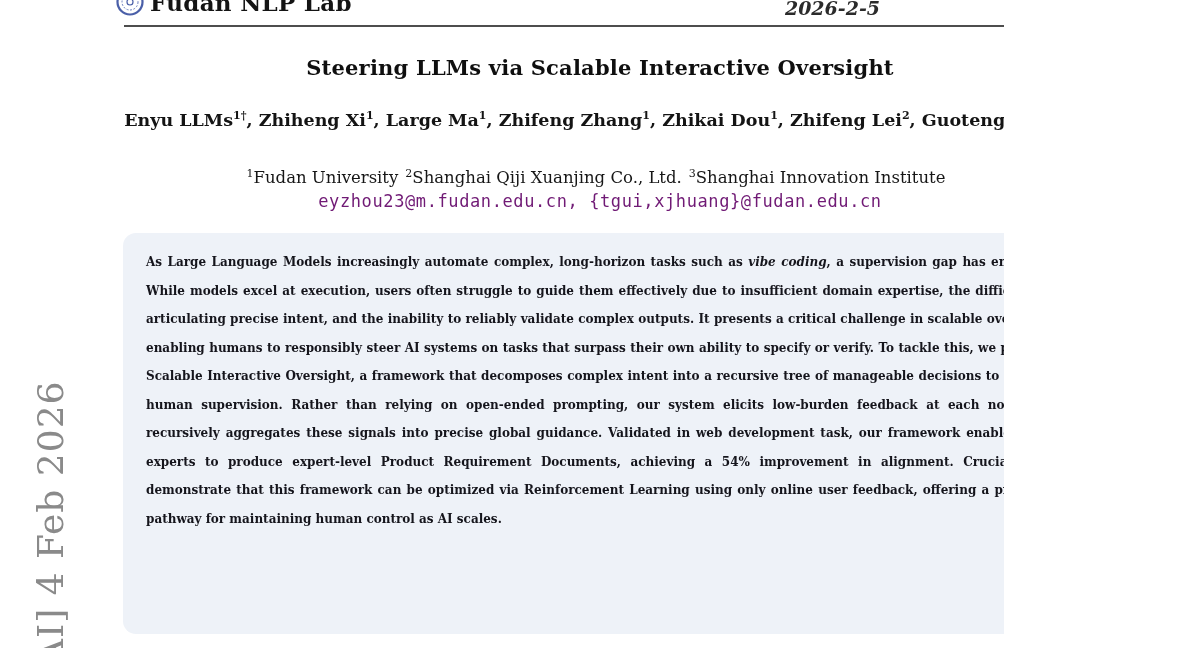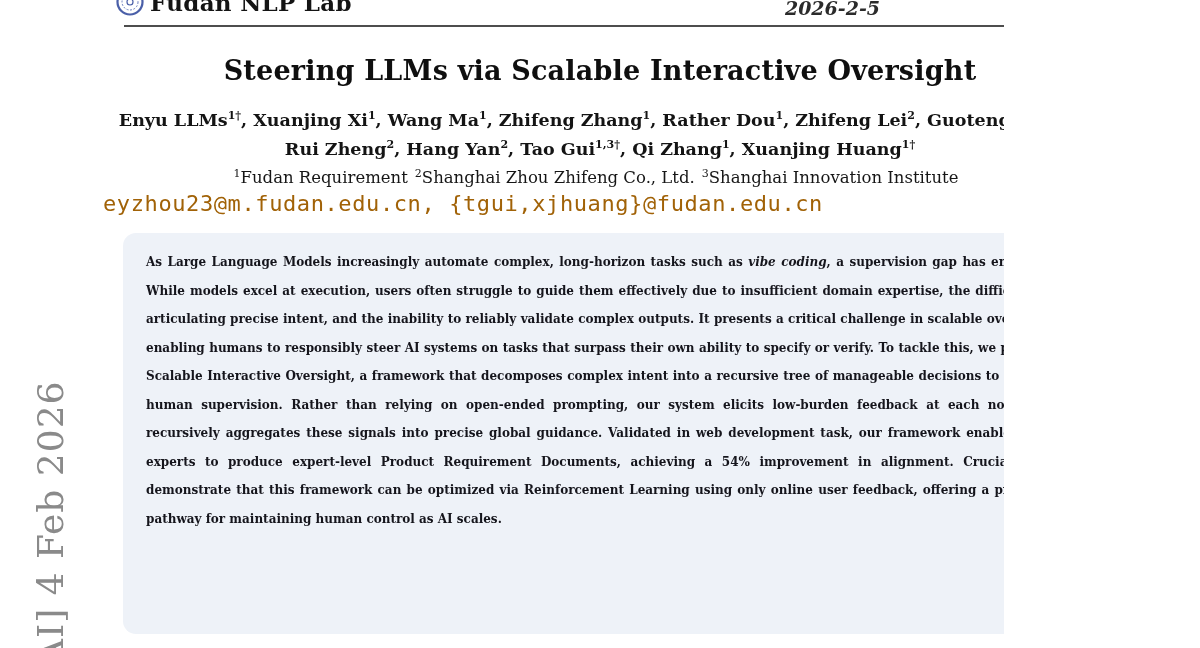--- a/index.html
+++ b/index.html
@@ -25,43 +25,43 @@
     font-size:19px; font-style:italic; font-weight:600; color:#2b2b2b;
   }
   .rule {
     position:absolute; left:124px; top:25px; width:952px; height:2px;
     background:#4d4d4d;
   }
 
   
   .title {
     position:absolute; left:123px; top:55px; width:954px;
-    text-align:center; font-size:27px; font-weight:bold; color:#0f0f0f;
+    text-align:center; font-size:21px; font-weight:bold; color:#0f0f0f;
     letter-spacing:0.2px;
   }
   .authors-line {
     position:absolute; left:103px; width:994px;
     text-align:center; font-size:17.5px; font-weight:bold; color:#141414;
     white-space:nowrap;
   }
   .authors-line sup { font-size:11px; font-weight:bold; }
   .line1 { top:109px; }
   .line2 { top:138px; }
   .affiliations {
     position:absolute; left:103px; top:166px; width:994px;
     text-align:center; font-size:16.5px; color:#161616; white-space:nowrap;
   }
   .affiliations sup { font-size:11px; }
   .affil { margin-right:7px; }
   .affil:last-child { margin-right:8px; }
   .emails {
     position:absolute; left:103px; top:191px; width:994px;
-    text-align:left;
+    text-align:center;
     font-family:"DejaVu Sans Mono", monospace;
-    font-size:22px; letter-spacing:0.6px; color:#a16207;
+    font-size:17px; letter-spacing:0.6px; color:#701a75;
     white-space:nowrap;
   }
 
   
   .abstract-box {
     position:absolute; left:123px; top:233px; width:954px; height:401px;
     background:#eef2f8; border-radius:13px;
     box-sizing:border-box; padding:15px 23px;
   }
   .abstract-text {
@@ -89,25 +89,24 @@
       <circle cx="14" cy="14" r="8" fill="none" stroke="#6b7fc0" stroke-width="1" stroke-dasharray="2 1.5"></circle>
       <circle cx="14" cy="14" r="3" fill="none" stroke="#4a5fa8" stroke-width="1.2"></circle>
     </svg>
   </div>
   <div class="lab-name">Fudan NLP Lab</div>
   <div class="date">2026-2-5</div>
   <div class="rule"></div>
 
   <div class="title">Steering LLMs via Scalable Interactive Oversight</div>
 
-  <div class="authors-line line1"><span>Enyu LLMs</span><sup>1†</sup><span>, </span><span>Xuanjing Xi</span><sup>1</sup><span>, </span><span>Wang Ma</span><sup>1</sup><span>, </span><span>Zhifeng Zhang</span><sup>1</sup><span>, </span><span>Rather Dou</span><sup>1</sup><span>, </span><span>Zhifeng Lei</span><sup>2</sup><span>, </span><span>Guoteng While</span><sup>2</sup></div>
+  <div class="authors-line line1"><span>Enyu LLMs</span><sup>1†</sup><span>, </span><span>Zhiheng Xi</span><sup>1</sup><span>, </span><span>Large Ma</span><sup>1</sup><span>, </span><span>Zhifeng Zhang</span><sup>1</sup><span>, </span><span>Zhikai Dou</span><sup>1</sup><span>, </span><span>Zhifeng Lei</span><sup>2</sup><span>, </span><span>Guoteng While</span><sup>2</sup></div>
 
-  <div class="authors-line line2"><span>Rui Zheng</span><sup>2</sup><span>, </span><span>Hang Yan</span><sup>2</sup><span>, </span><span>Tao Gui</span><sup>1,3†</sup><span>, </span><span>Qi Zhang</span><sup>1</sup><span>, </span><span>Xuanjing Huang</span><sup>1†</sup></div>
 
-  <div class="affiliations"><span class="affil"><sup>1</sup><span>Fudan Requirement</span></span><span class="affil"><sup>2</sup><span>Shanghai Zhou Zhifeng Co., Ltd.</span></span><span class="affil"><sup>3</sup><span>Shanghai Innovation Institute</span></span></div>
+  <div class="affiliations"><span class="affil"><sup>1</sup><span>Fudan University</span></span><span class="affil"><sup>2</sup><span>Shanghai Qiji Xuanjing Co., Ltd.</span></span><span class="affil"><sup>3</sup><span>Shanghai Innovation Institute</span></span></div>
 
   <div class="emails">eyzhou23@m.fudan.edu.cn, {tgui,xjhuang}@fudan.edu.cn</div>
 
   <div class="abstract-box">
     <div class="abstract-text"><span>As Large Language Models increasingly automate complex, long-horizon tasks such as </span><em>vibe coding</em><span>, a supervision gap has emerged. While models excel at execution, users often struggle to guide them effectively due to insufficient domain expertise, the difficulty of articulating precise intent, and the inability to reliably validate complex outputs. It presents a critical challenge in scalable oversight: enabling humans to responsibly steer AI systems on tasks that surpass their own ability to specify or verify. To tackle this, we propose Scalable Interactive Oversight, a framework that decomposes complex intent into a recursive tree of manageable decisions to amplify human supervision. Rather than relying on open-ended prompting, our system elicits low-burden feedback at each node and recursively aggregates these signals into precise global guidance. Validated in web development task, our framework enables non-experts to produce expert-level Product Requirement Documents, achieving a 54% improvement in alignment. Crucially, we demonstrate that this framework can be optimized via Reinforcement Learning using only online user feedback, offering a practical pathway for maintaining human control as AI scales.</span></div>
   </div>
 
   <div class="watermark">AI] 4 Feb 2026</div>
 
 </div>

